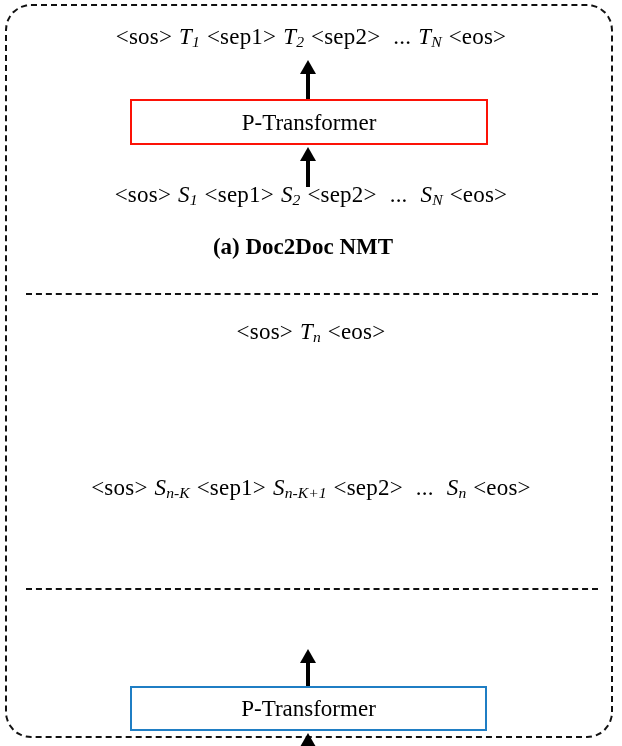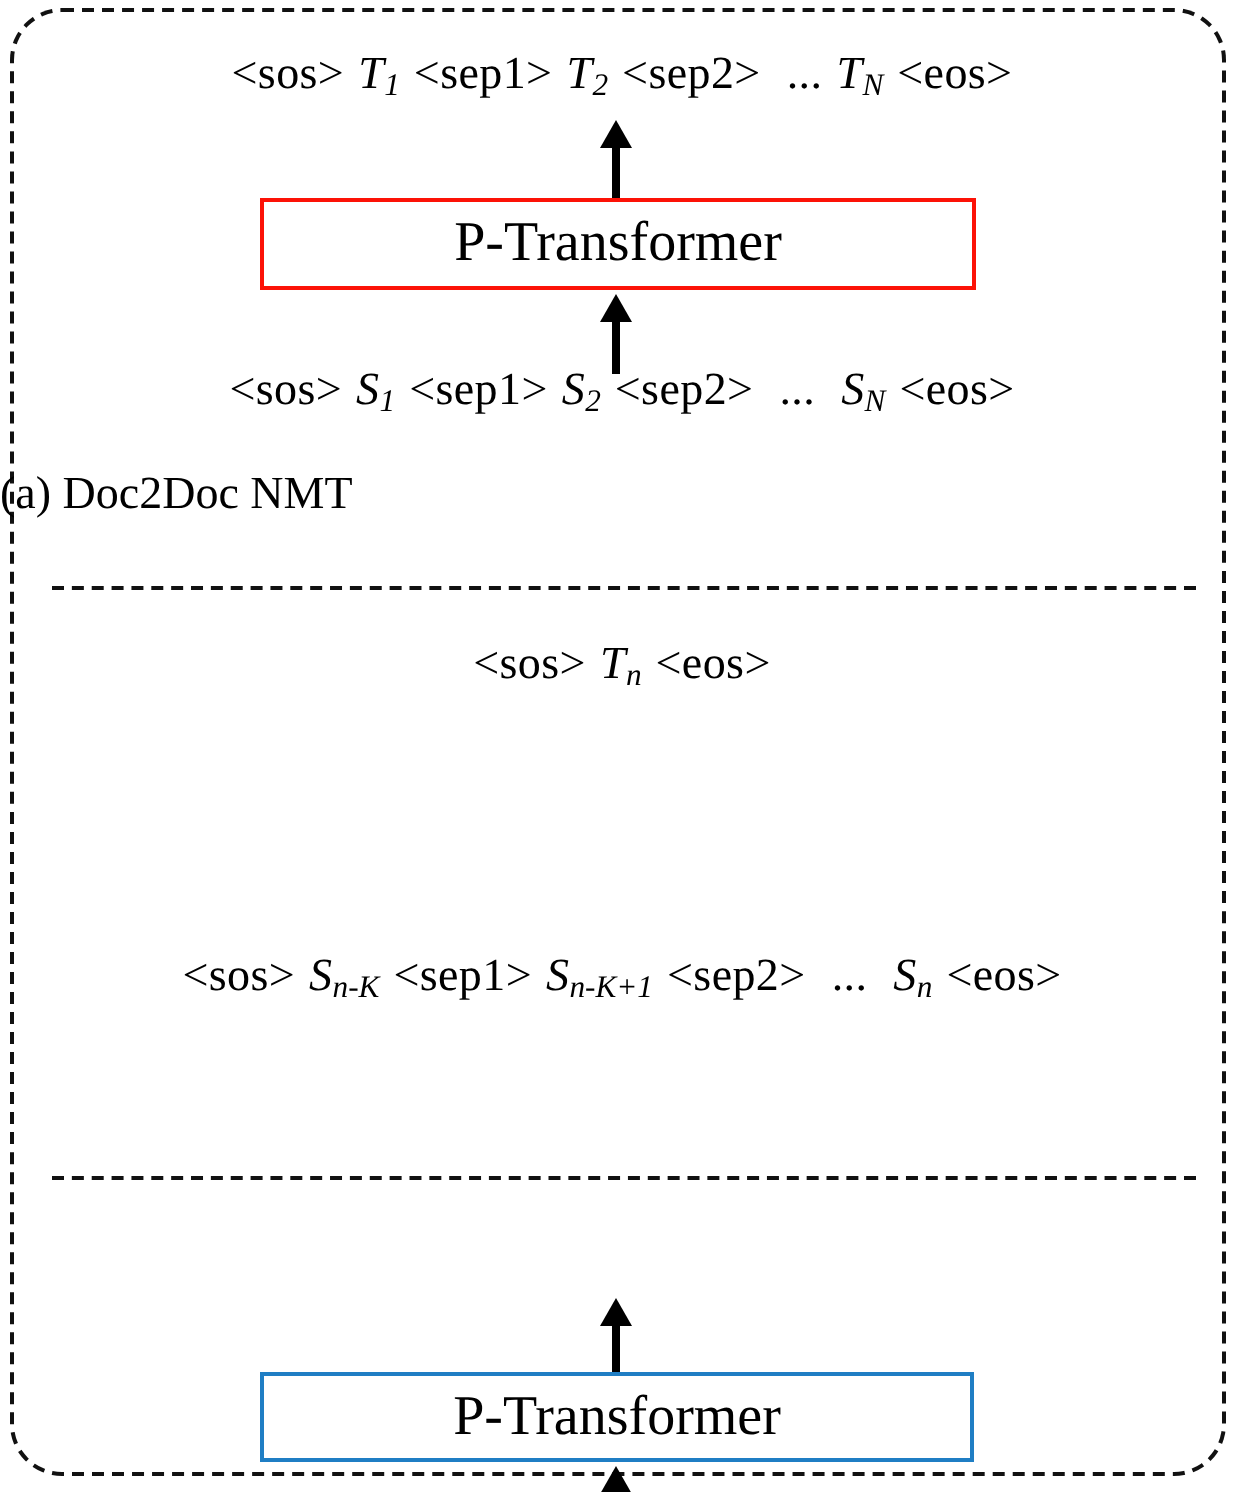--- a/index.html
+++ b/index.html
@@ -82,21 +82,21 @@
   .sp-wide { display: inline-block; width: 13px; }
 
   
   .tbox {
     position: absolute;
     box-sizing: border-box;
     display: flex;
     align-items: center;
     justify-content: center;
     background: #ffffff;
-    font-size: 28px;
+    font-size: 23px;
     line-height: 1;
   }
   .tbox-red  { border: 2.5px solid #fc1207; }
   .tbox-blue { border: 2.5px solid #1f7ec4; }
 
   #box-a { left: 130px; top: 99px;  width: 358px; height: 46px; }
   #box-b { left: 130px; top: 393px; width: 357px; height: 45px; }
 
   
   .v-arrow {
@@ -125,22 +125,23 @@
   #arrow-a-top    { left: 308px; top: 60px;  height: 40px; }
   #arrow-a-bottom { left: 308px; top: 147px; height: 40px; }
   #arrow-b-top    { left: 308px; top: 356px; height: 38px; }
   #arrow-b-bottom { left: 308px; top: 440px; height: 42px; }
 
   
   .caption {
     position: absolute;
     left: 0;
     width: 606px;
+    text-align: center;
     font-size: 23px;
-    font-weight: normal;
+    font-weight: bold;
     line-height: 28px;
     white-space: nowrap;
   }
   #caption-a { top: 233px; }
 </style>
 </head>
 <body>
 
 <div id="figure">
 

